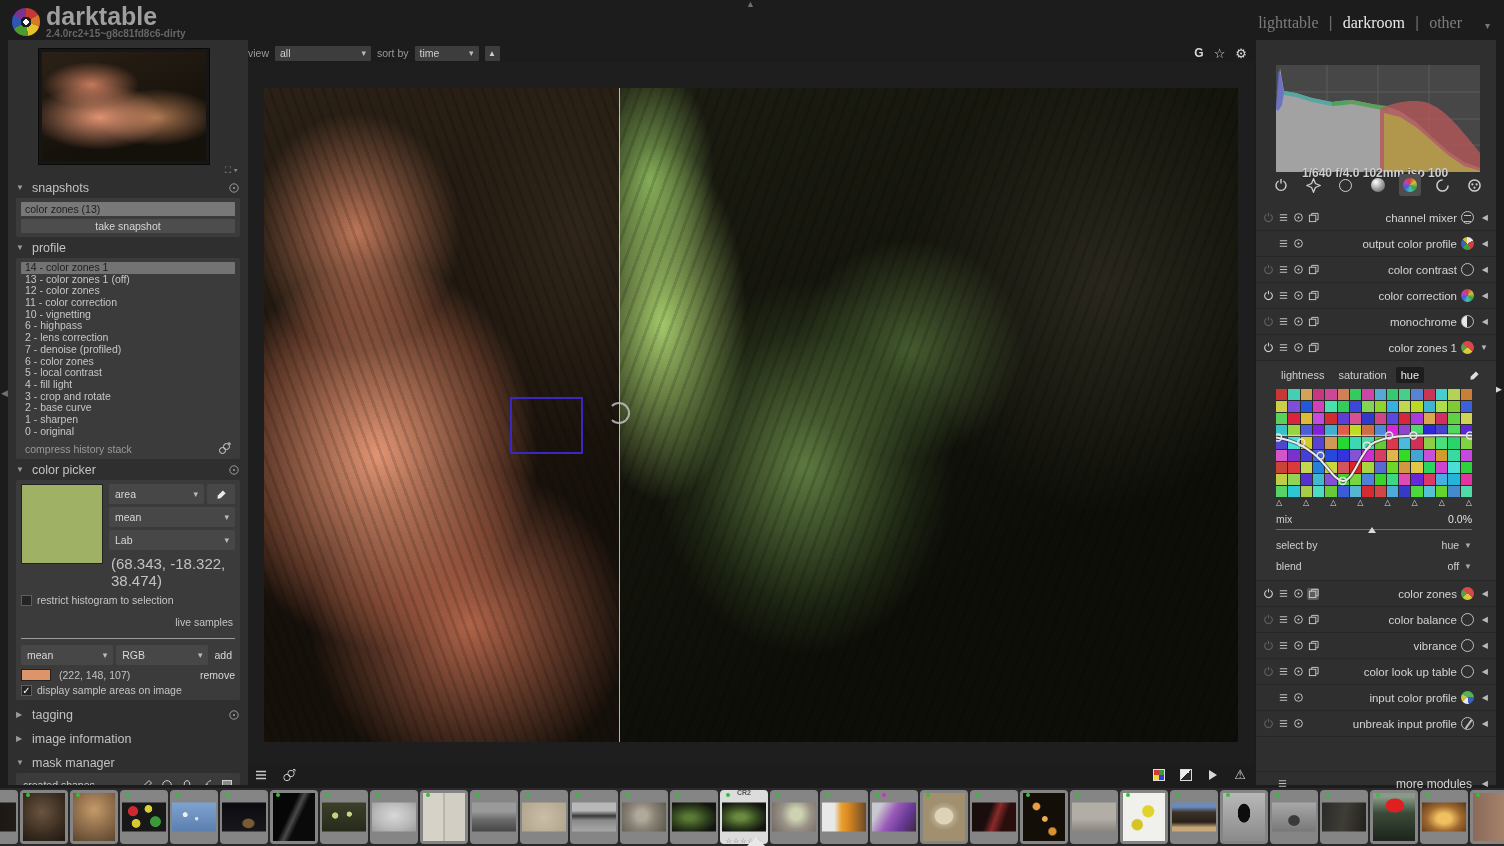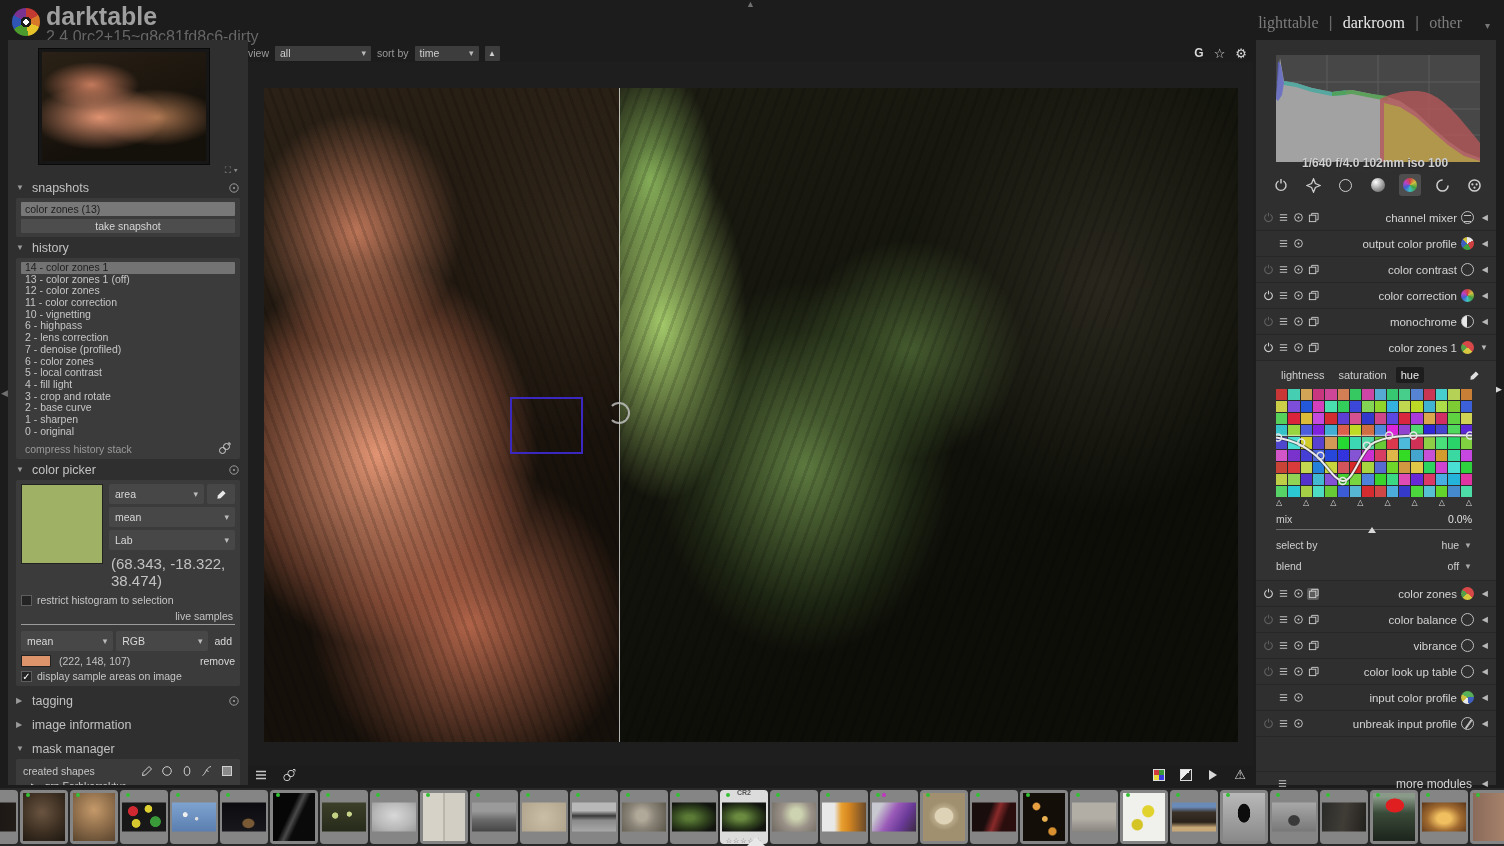--- a/index.html
+++ b/index.html
@@ -7,21 +7,21 @@
   body { font-family:"Liberation Sans", sans-serif; }
   #app { position:relative; width:1504px; height:846px; background:#1c1c1c; overflow:hidden; color:#c8c8c8; font-size:11px; }
 
   
   #topbar { position:absolute; left:0; top:0; width:1504px; height:40px; background:#1c1c1c; }
   #logo-wrap { position:absolute; left:12px; top:4px; display:flex; align-items:flex-start; gap:6px; }
   .logo-wheel { width:28px; height:28px; border-radius:50%; margin-top:4px;
     background: radial-gradient(circle, #fff 0 13%, #1c1c1c 14% 26%, transparent 27%),
       conic-gradient(#c23a32 0 60deg,#d8792a 60deg 110deg,#e7c32a 110deg 170deg,#4d9a2e 170deg 240deg,#2f55b5 240deg 300deg,#7a3390 300deg 360deg); }
   #app-name { font-size:25px; font-weight:bold; color:#9f9f9f; line-height:24px; }
-  #app-version { font-size:16px; color:#666; font-weight:normal; }
+  #app-version { font-size:10px; color:#666; font-weight:bold; }
   #status-line { position:absolute; left:0; right:0; top:21px; text-align:center; color:#8f8f8f; font-size:11px; }
   #views { position:absolute; right:42px; top:14px; font-size:16px; color:#7c7c7c; display:flex; gap:10px; align-items:center; }
   #views .view-sep { color:#6a6a6a; }
   #views .view-item { cursor:default;font-family:Liberation Serif, serif; }
   #views .view-item.active { color:#e8e8e8; }
   #views-caret { position:absolute; right:14px; top:20px; color:#777; font-size:10px; }
   .edge-tri { position:absolute; color:#707070; font-size:9px; }
 
   
   #left-panel { position:absolute; left:8px; top:40px; width:240px; height:745px; background:#2f2f2f; padding:6px 8px 0 8px; overflow:hidden; }
@@ -46,21 +46,21 @@
   .cp-swatch { width:82px; height:80px; border:1px solid #222; }
   .cp-right { flex:1; display:flex; flex-direction:column; gap:3px; }
   .dd { background:#474747; color:#d8d8d8; font-size:10.5px; height:20px; display:flex; align-items:center; padding:0 6px; border-radius:2px; }
   .dd .spacer { flex:1; }
   .dd .caret { color:#bbb; font-size:9px; }
   .dd-row { display:flex; gap:3px; }
   .picker-btn { width:28px; background:#474747; border-radius:2px; display:flex; align-items:center; justify-content:center; color:#e8e8e8; }
   .cp-values { color:#c2c2c2; font-size:15px; padding:2px 2px 0 2px; }
   .chk-row { display:flex; align-items:center; gap:5px; margin-top:5px; font-size:10.5px; color:#c6c6c6; }
   .chk { width:11px; height:11px; background:#242424; border:1px solid #5e5e5e; display:inline-flex; align-items:center; justify-content:center; color:#fff; font-size:10px; }
-  .live-samples { text-align:right; color:#c2c2c2; font-size:10.5px; border-bottom:1px solid #9a9a9a; padding:4px 2px 2px 0; margin-top:0; }
+  .live-samples { text-align:right; color:#c2c2c2; font-size:10.5px; border-bottom:1px solid #9a9a9a; padding:4px 2px 10px 0; margin-top:6px; }
   .sample-ctl { display:flex; gap:3px; margin-top:6px; align-items:center; }
   .sample-ctl .dd { flex:1; }
   .add-btn { color:#d8d8d8; font-size:10.5px; padding:0 3px; }
   .sample-row { display:flex; align-items:center; gap:8px; margin-top:4px; font-size:10.5px; }
   .sample-swatch { width:30px; height:12px; border:1px solid #222; }
   .sample-vals { flex:1; text-align:left; color:#c2c2c2; }
   .remove-btn { color:#d8d8d8; }
 
   
   .mm-row { display:flex; align-items:center; gap:8px; height:15px; font-size:10.5px; color:#c6c6c6; padding:0 2px; }
@@ -109,21 +109,21 @@
   .cbt-right { margin-left:auto; display:flex; gap:13px; align-items:center; }
   .tb-ico { display:inline-flex; align-items:center; justify-content:center; width:14px; height:14px; }
   .ico-rgbsq { width:12px; height:12px; border:1px solid #ddd;
     background:conic-gradient(#3a9a3a 0 90deg,#3a3ae0 90deg 180deg,#e8d83a 180deg 270deg,#d03a3a 270deg 360deg); }
   .ico-halfsq { width:12px; height:12px; border:1px solid #ddd; background:linear-gradient(135deg, #eee 50%, #2a2a2a 50%); }
   .ico-play { width:0; height:0; border-left:8px solid #d8d8d8; border-top:5px solid transparent; border-bottom:5px solid transparent; }
   .ico-warn { font-size:13px; color:#d8d8d8; line-height:12px; }
 
   
   #right-panel { position:absolute; left:1256px; top:40px; width:240px; height:745px; background:#2f2f2f; }
-  #histogram { position:absolute; left:20px; top:15px; width:204px; height:107px; background:#474747; }
+  #histogram { position:absolute; left:20px; top:25px; width:204px; height:107px; background:#474747; }
   #exif { position:absolute; left:26px; top:101px; color:#d0d0d0; font-size:12px; font-weight:bold; text-shadow:0 1px 1px #222; }
   #groups { position:absolute; left:10px; top:132px; width:224px; height:26px; display:flex; align-items:center; justify-content:space-between; padding:0 4px; }
   .grp { width:22px; height:22px; display:flex; align-items:center; justify-content:center; color:#cfcfcf; border-radius:3px; }
   .grp.active { background:#4e4e4e; }
   .gc { border-radius:50%; display:inline-block; }
   .gc-outline { width:13px; height:13px; border:1.5px solid #cfcfcf; }
   .gc-tone { width:14px; height:14px; background:radial-gradient(circle at 35% 30%, #fff, #999 55%, #555); }
   .gc-color { width:14px; height:14px; background:conic-gradient(#d04040,#d0c040,#40a040,#40c0c0,#4060d0,#c040c0,#d04040); }
 
   #modules { position:absolute; left:0; top:165px; width:240px; }
@@ -237,21 +237,21 @@
           </svg>
         </span>
     </div>
     <div class="sec-box">
       <div class="snap-item">color zones (13)</div>
       <div class="snap-btn">take snapshot</div>
     </div>
 
     <div class="sec-header">
       <span class="tri">▼</span>
-      <span>history</span>
+      <span>profile</span>
     </div>
     <div class="sec-box">
       <div id="history-list">
           <div class="h-item sel">14 - color zones 1</div>
           <div class="h-item">13 - color zones 1 (off)</div>
           <div class="h-item">12 - color zones</div>
           <div class="h-item">11 - color correction</div>
           <div class="h-item">10 - vignetting</div>
           <div class="h-item">6 - highpass</div>
           <div class="h-item">2 - lens correction</div>

